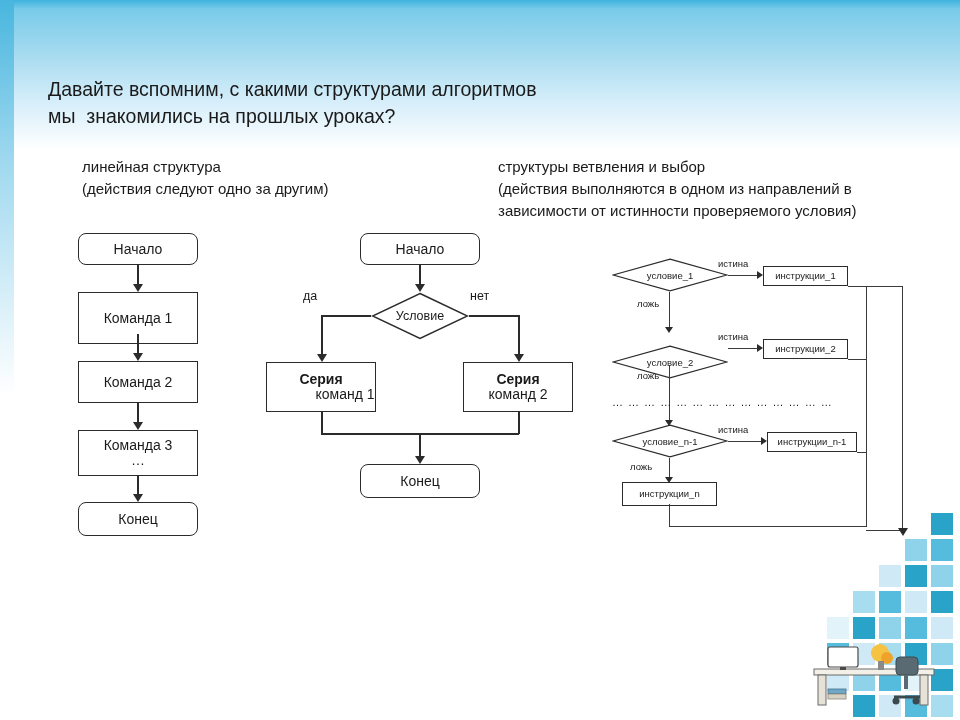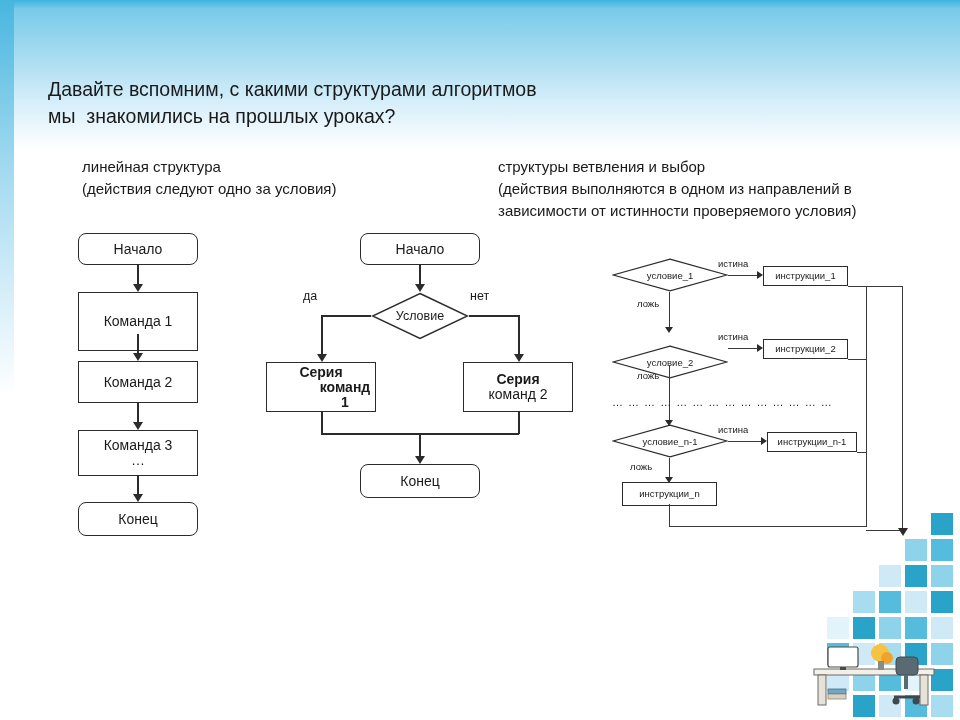--- a/index.html
+++ b/index.html
@@ -165,34 +165,34 @@
   <div class="top-band-edge"></div>
   <div class="left-strip"></div>
 
   <div class="title">
     <div>Давайте вспомним, с какими структурами алгоритмов</div>
     <div>мы  знакомились на прошлых уроках?</div>
   </div>
 
   <div class="caption caption-left">
     <div>линейная структура</div>
-    <div> (действия следуют одно за условия)</div>
+    <div> (действия следуют одно за другим)</div>
   </div>
   <div class="caption caption-right">
     <div>структуры ветвления и выбор</div>
     <div>(действия выполняются в одном из направлений в</div>
     <div>зависимости от истинности проверяемого условия)</div>
   </div>
 
   <div>
     <div class="node rounded" style="left:78px; top:233px; width:120px; height:32px;">Начало</div>
     <div class="vline" style="left:137px; top:265px; height:22px;"></div>
     <div class="arrow-down" style="left:133px; top:284px;"></div>
 
-    <div class="node" style="left:78px; top:292px; width:120px; height:59px;">Команда 1</div>
+    <div class="node" style="left:78px; top:292px; width:120px; height:52px;">Команда 1</div>
     <div class="vline" style="left:137px; top:334px; height:22px;"></div>
     <div class="arrow-down" style="left:133px; top:353px;"></div>
 
     <div class="node" style="left:78px; top:361px; width:120px; height:42px;">Команда 2</div>
     <div class="vline" style="left:137px; top:403px; height:22px;"></div>
     <div class="arrow-down" style="left:133px; top:422px;"></div>
 
     <div class="node" style="left:78px; top:430px; width:120px; height:46px; flex-direction:column;">
       <span>Команда 3</span>
       <span>…</span>
@@ -221,21 +221,21 @@
     <div class="hline" style="left:321px; top:315px; width:50px;"></div>
     <div class="vline" style="left:321px; top:315px; height:42px;"></div>
     <div class="arrow-down" style="left:317px; top:354px;"></div>
 
     <div class="hline" style="left:469px; top:315px; width:50px;"></div>
     <div class="vline" style="left:518px; top:315px; height:42px;"></div>
     <div class="arrow-down" style="left:514px; top:354px;"></div>
 
     <div class="node" style="left:266px; top:362px; width:110px; height:50px; flex-direction:column;">
       <span style="font-weight:bold;">Серия</span>
-      <span style="font-weight:bold;margin-left:48px;">команд 1</span>
+      <span style="font-weight:normal;margin-left:48px;">команд 1</span>
     </div>
     <div class="node" style="left:463px; top:362px; width:110px; height:50px; flex-direction:column;">
       <span style="font-weight:bold;">Серия</span>
       <span style="font-weight:normal;">команд 2</span>
     </div>
 
     <div class="vline" style="left:321px; top:412px; height:22px;"></div>
     <div class="vline" style="left:518px; top:412px; height:22px;"></div>
     <div class="hline" style="left:321px; top:433px; width:198px;"></div>
     <div class="vline" style="left:419px; top:433px; height:26px;"></div>

